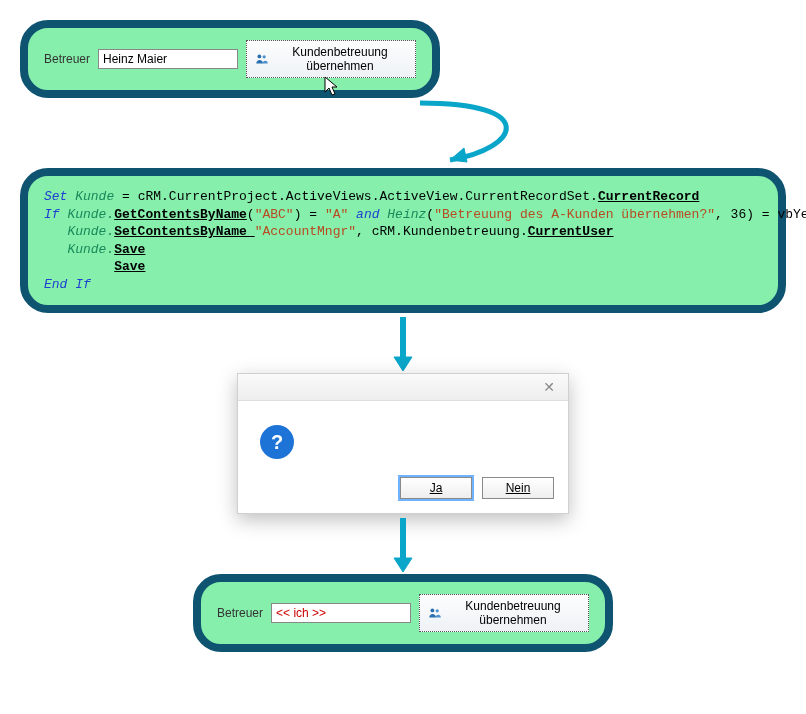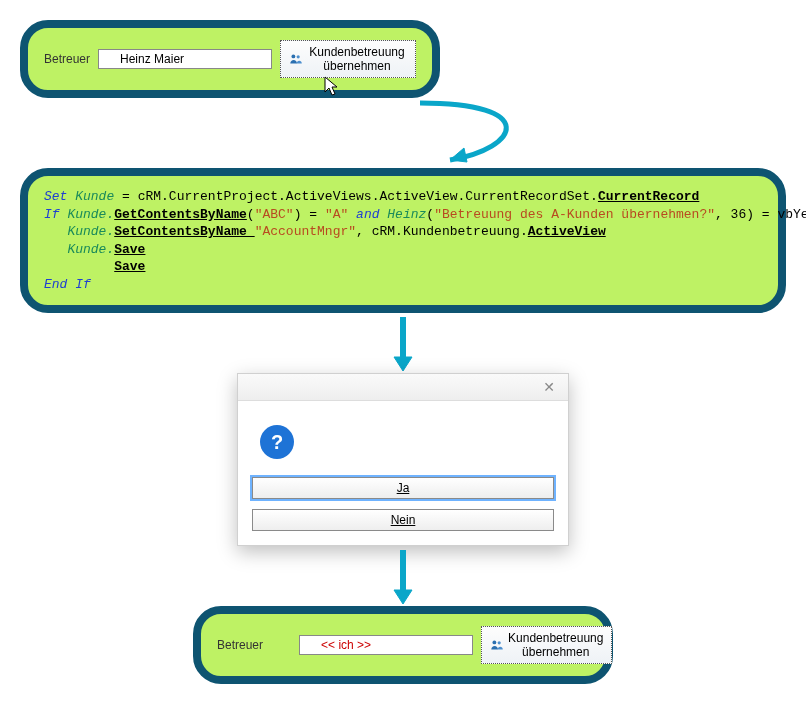--- a/index.html
+++ b/index.html
@@ -7,43 +7,43 @@
     padding: 20px;
     font-family: Tahoma, Arial, sans-serif;
     font-size: 12px;
     background: #fff;
     width: 806px;
     box-sizing: border-box;
   }
   .panel {
     border: 8px solid #0e5471;
     border-radius: 28px;
-    background: #bef264;
+    background: #86efac;
     padding: 12px 16px;
     box-sizing: border-box;
     position: relative;
   }
   .panel.small { width: 420px; }
   .panel.wide  { width: 766px; }
   .form-row {
     display: flex;
     align-items: center;
     gap: 8px;
   }
   .lbl { color: #333; }
   .text-input {
     border: 1px solid #888;
     height: 18px;
-    padding: 0 21px;
+    padding: 0 4px;
     font-family: inherit;
     font-size: 12px;
     width: 130px;
     background: #fff;
   }
-  .text-input.red { color: #c00; margin-left: 28px; }
+  .text-input.red { color: #c00; }
   .btn {
     border: 1px dotted #555;
     background: linear-gradient(#fdfdfd,#eef2f6);
     padding: 18px 8px;
     font-family: inherit;
     font-size: 12px;
     display: inline-flex;
     align-items: center;
     gap: 4px;
     cursor: pointer;
@@ -109,21 +109,20 @@
   .q-icon {
     width:34px;height:34px;border-radius:50%;
     background:#1e73d6;color:#fff;font-weight:bold;
     display:flex;align-items:center;justify-content:center;
     font-size:20px;
     flex:0 0 34px;
   }
   .dlg-btns {
     display:flex; gap:10px; justify-content:flex-end;
     padding: 0 14px 14px 14px;
-    flex-direction: column;
   }
   .dlg-btn {
     min-width:72px; height:22px;
     border:1px solid #8a8a8a;
     background:linear-gradient(#fff,#eee);
     font-family:inherit; font-size:12px;
     cursor:pointer;
   }
   .dlg-btn.primary {
     box-shadow: 0 0 0 2px #6fb3ff;
@@ -162,21 +161,21 @@
   </div>
 
   <svg class="arrow-svg" width="766" height="70" style="align-self:flex-start;">
     <path d="M 400 5 C 520 5, 500 50, 430 62" fill="none" stroke="#0aa6c9" stroke-width="5"></path>
     <polygon points="430,62 444,50 447,64" class="arrow-color"></polygon>
   </svg>
 
   <div class="panel wide">
     <div class="code"><span class="kw">Set </span><span class="id">Kunde </span><span>= cRM.CurrentProject.ActiveViews.ActiveView.CurrentRecordSet.</span><span class="mem">CurrentRecord</span>
 <span class="kw">If </span><span class="id">Kunde.</span><span class="mem">GetContentsByName</span><span>(</span><span class="str">"ABC"</span><span>) = </span><span class="str">"A"</span><span class="kw"> and </span><span class="id">Heinz</span><span>(</span><span class="str">"Betreuung des A-Kunden übernehmen?"</span><span>, 36) = vbYes </span>
-<span class="id">   Kunde.</span><span class="mem">SetContentsByName </span><span class="str">"AccountMngr"</span><span>, cRM.Kundenbetreuung.</span><span class="mem">ActiveView</span>
+<span class="id">   Kunde.</span><span class="mem">SetContentsByName </span><span class="str">"AccountMngr"</span><span>, cRM.Kundenbetreuung.</span><span class="mem">CurrentUser</span>
 <span class="id">   Kunde.</span><span class="mem">Save</span>
 <span>         </span><span class="mem">Save</span>
 <span class="kw">End If</span></div>
   </div>
 
   <svg class="arrow-svg center-h" width="30" height="60">
     <line x1="15" y1="4" x2="15" y2="44" stroke="#0aa6c9" stroke-width="6"></line>
     <polygon points="6,44 24,44 15,58" class="arrow-color"></polygon>
   </svg>
 

